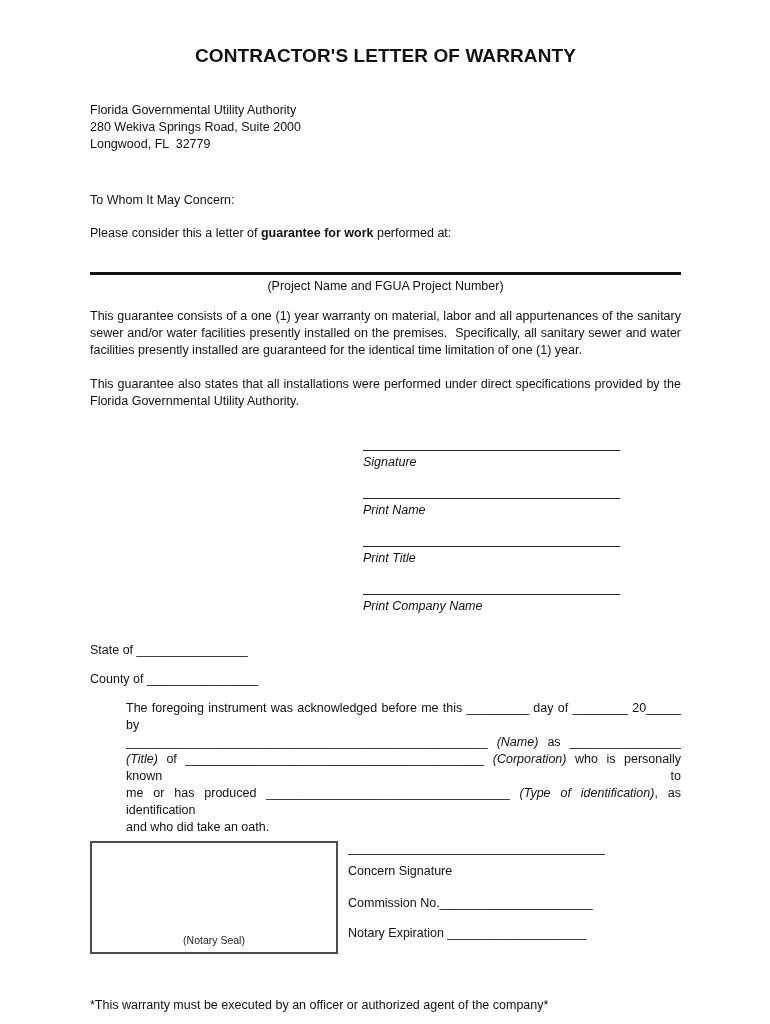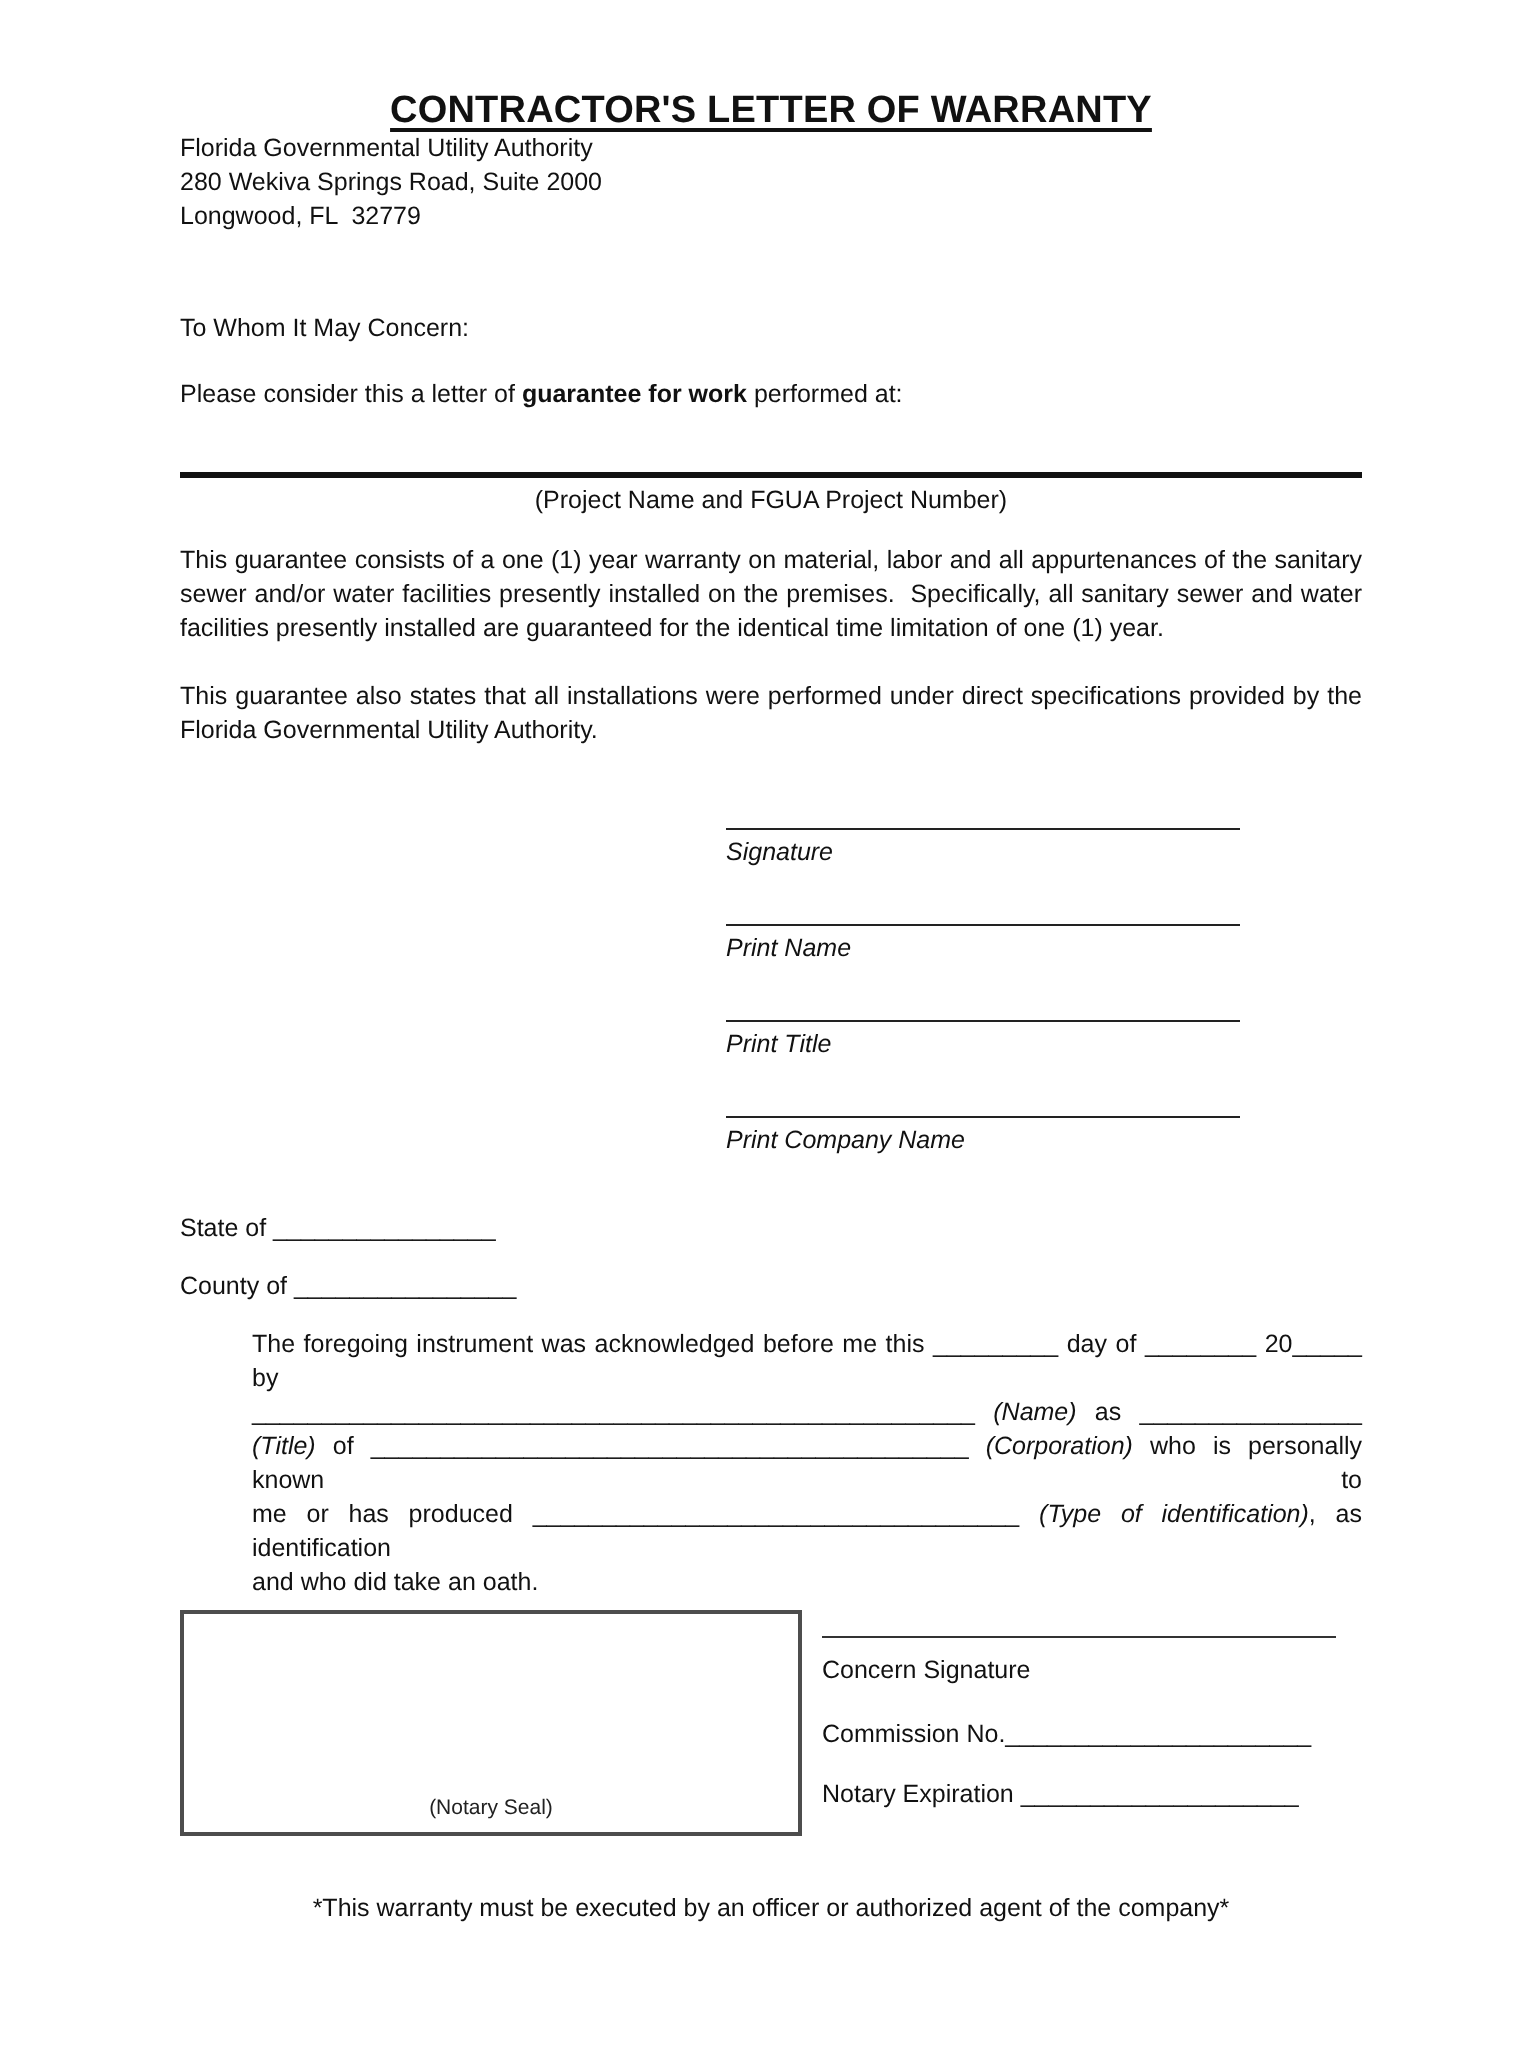--- a/index.html
+++ b/index.html
@@ -16,23 +16,23 @@
   .pw { white-space: pre-wrap; }
   .it { font-style: italic; }
   .b  { font-weight: bold; }
 
   .doc-title {
     text-align: center;
     font-weight: bold;
     font-size: 19px;
     line-height: 20px;
     letter-spacing: 0.1px;
-    text-decoration: underline;
     text-decoration-thickness: 2px;
     text-underline-offset: 3px;
+    margin-bottom: 36px;
   }
 
   .address { margin-bottom: 30px; }
   .salutation { margin-bottom: 16px; margin-top: 39px; }
   .intro { margin-bottom: 30px; }
 
   .project-rule { border: 0; border-top: 3px solid #111; margin: 0 0 0 0; }
   .project-caption { text-align: center; line-height: 16px; padding-top: 3px; margin-bottom: 14px; }
 
   .body-par { text-align: justify; margin-bottom: 17px; }
@@ -45,35 +45,35 @@
 
   .state-line { margin-top: 23px; }
   .county-line { margin-top: 12px; }
 
   .ack { margin-top: 12px; margin-left: 36px; }
   .ack .jline { text-align: justify; text-align-last: justify; }
   .ack .jlast { text-align: left; }
 
   .notary-row { display: flex; margin-top: 5px; }
   .seal-box {
-    width: 311px; height: 113px; box-sizing: border-box;
+    width: 248px; height: 113px; box-sizing: border-box;
     border: 2px solid #4d4d4d;
     position: relative; flex: 0 0 auto;
   }
   .seal-caption {
     position: absolute; left: 0; right: 0; bottom: 6px;
     text-align: center; font-size: 10.5px; line-height: 12px; color: #222;
   }
   .notary-col { margin-left: 10px; padding-top: 13px; width: 258px; }
   .notary-sig-line { width: 257px; height: 0; border-bottom: 1.5px solid #333; }
   .notary-sig-label { margin-top: 8px; }
   .notary-commission { margin-top: 15px; }
   .notary-expiration { margin-top: 13px; }
 
-  .footer-note { text-align: center; margin-top: 28px; }
+  .footer-note { margin-top: 43px; }
 </style>
 </head>
 <body>
 
 <div class="page">
 
   <div class="doc-title">CONTRACTOR'S LETTER OF WARRANTY</div>
 
   <div class="address">
     <div class="pw">Florida Governmental Utility Authority</div>

